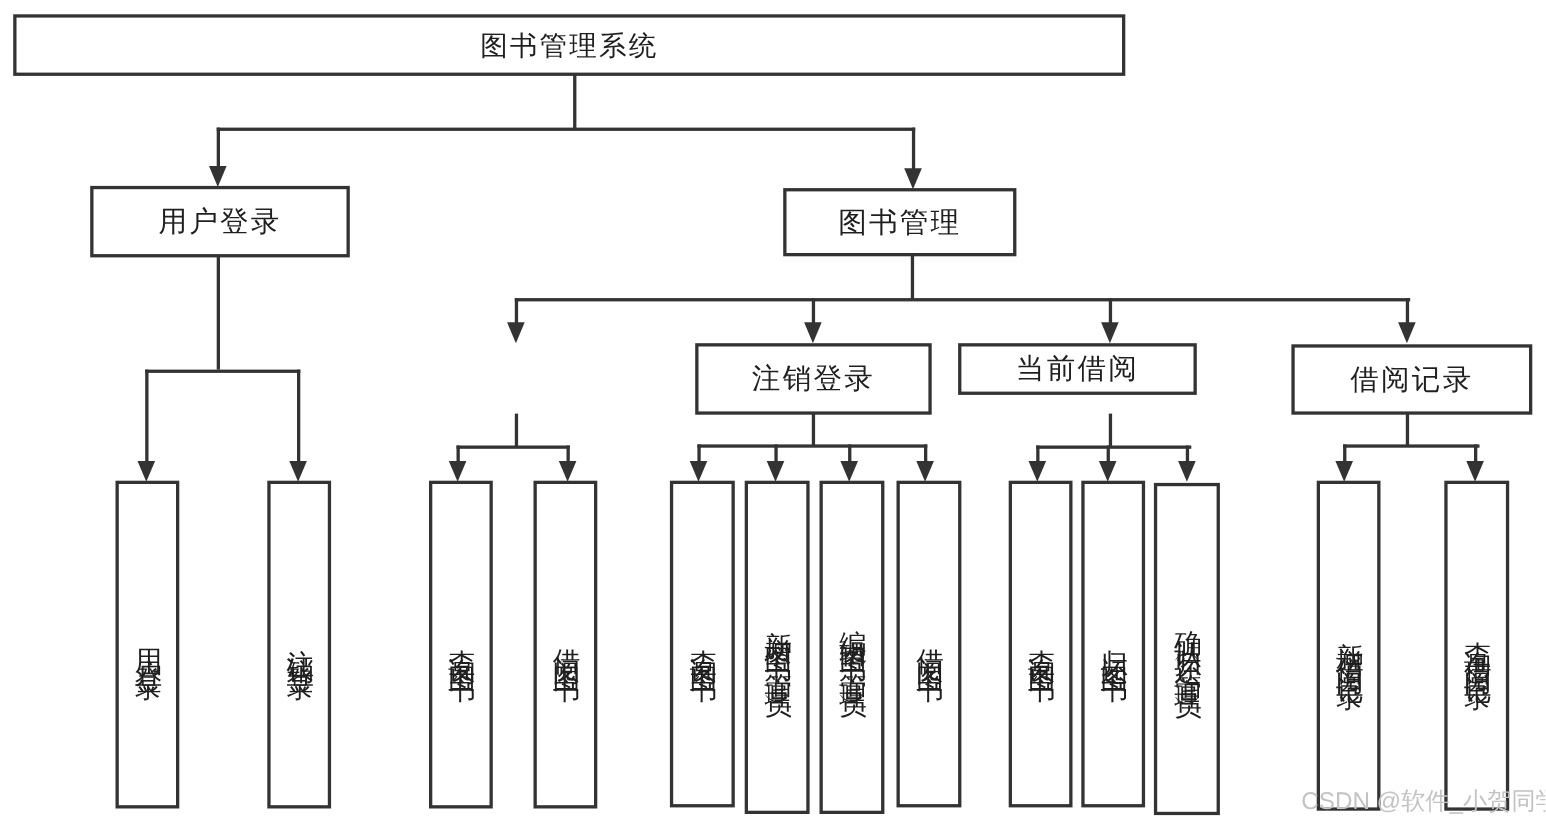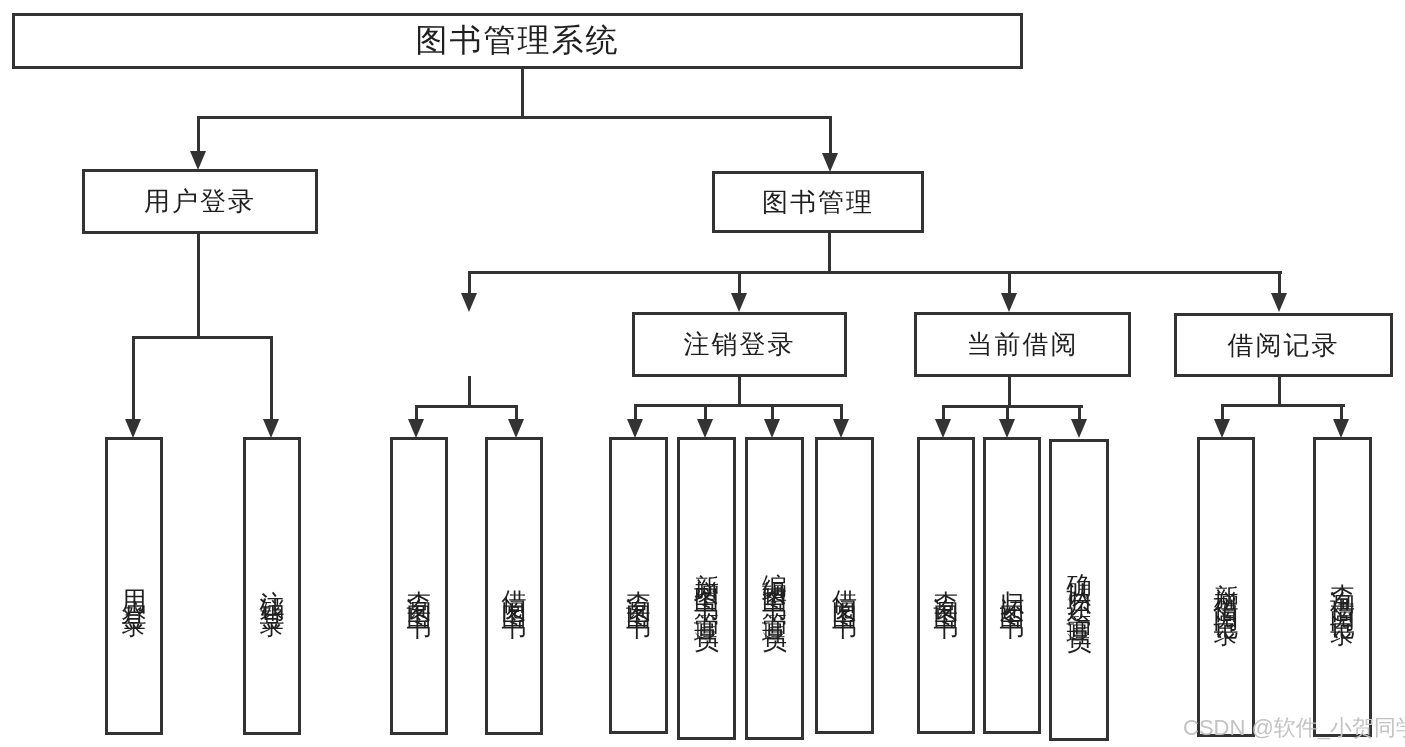--- a/index.html
+++ b/index.html
@@ -12,21 +12,21 @@
   .stage{
     position:relative;width:1405px;height:747px;background:var(--bg);
     font-family:"Liberation Sans","DejaVu Sans",sans-serif;color:var(--text);
     overflow:hidden;
   }
   .box{
     position:absolute;box-sizing:border-box;border:3px solid var(--line);
     background:#fff;display:flex;align-items:center;justify-content:center;
   }
   .box.h{font-size:26px;letter-spacing:2px;}
-  .box.h.root{font-size:32px;}
+  .box.h.root{font-size:25px;}
   .vt{
     writing-mode:vertical-rl;text-orientation:mixed;
     font-size:25px;letter-spacing:8px;line-height:1;white-space:nowrap;
   }
   .ln{position:absolute;background:var(--line);}
   .ah{
     position:absolute;width:0;height:0;
     border-left:8px solid transparent;border-right:8px solid transparent;
     border-top:19px solid var(--line);
   }
@@ -42,21 +42,21 @@
 
   <div class="box h root" style="left:12px;top:13px;width:1011px;height:56px">图书管理系统</div>
 
   <div class="box h" style="left:82px;top:169px;width:236px;height:65px">用户登录</div>
 
   <div class="box h" style="left:712px;top:171px;width:212px;height:62px">图书管理</div>
 
 
   <div class="box h" style="left:632px;top:312px;width:215px;height:65px">注销登录</div>
 
-  <div class="box h" style="left:914px;top:312px;width:217px;height:65px">当前借阅</div>
+  <div class="box h" style="left:871px;top:312px;width:217px;height:47px">当前借阅</div>
 
   <div class="box h" style="left:1174px;top:313px;width:219px;height:64px">借阅记录</div>
 
   <div class="box" style="left:105px;top:437px;width:58px;height:298px">
     <span class="vt">用户登录</span>
   </div>
   <div class="box" style="left:243px;top:437px;width:58px;height:298px">
     <span class="vt">注销登录</span>
   </div>
 

